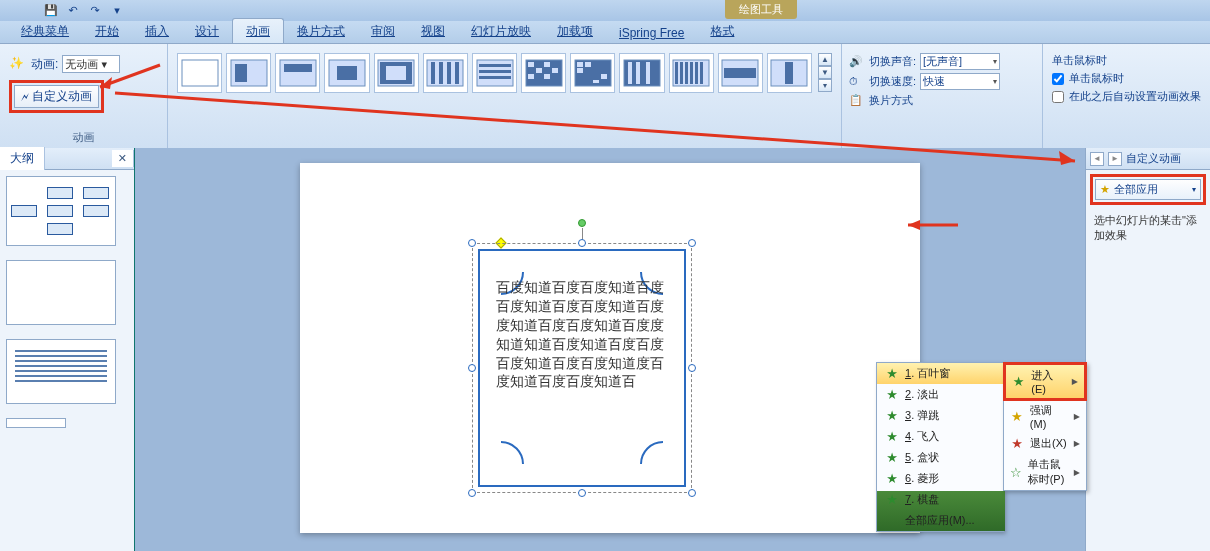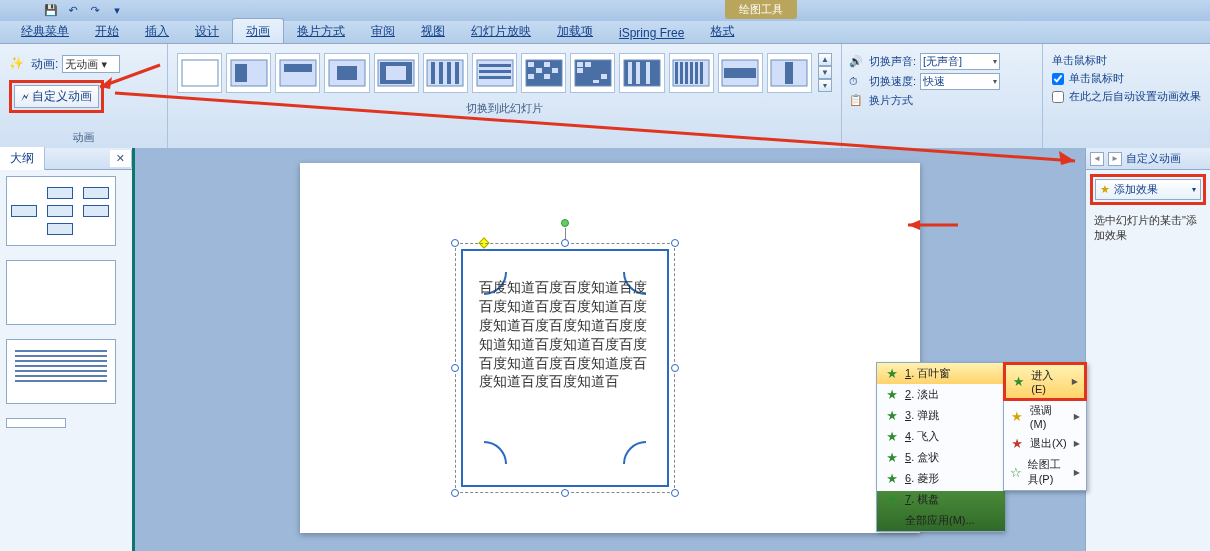--- a/index.html
+++ b/index.html
@@ -47,38 +47,38 @@
   .trans-opts .dd2::after { content:"▾"; font-size:8px; color:#555; }
 
   .adv-opts { padding:6px 4px; font-size:11px; color:#15428b; }
   .adv-opts .row { display:flex; align-items:center; gap:5px; margin-bottom:3px; white-space:nowrap; }
   .adv-opts .row input[type=checkbox]{ width:12px; height:12px; }
 
   
   .work { height: 403px; display:flex; background:#9db8d9; position:relative; }
 
   
-  .leftpane { width:135px; background:#eef4fb; border-right:3px solid #0f766e; display:flex; flex-direction:column; }
+  .leftpane { width:135px; background:#eef4fb; border-right:1px solid #0f766e; display:flex; flex-direction:column; }
   .outline-tab { height:22px; background:linear-gradient(#e3eefa,#cfe0f3); border-bottom:1px solid #8fa9c9; display:flex; align-items:center; }
   .outline-tab span { padding:3px 10px; font-size:12px; color:#15428b; border-right:1px solid #aac2e0; background:#fff; }
   .outline-tab .x { margin-left:auto; padding:2px 6px; font-size:11px; color:#3c5a82; }
   .thumbs { flex:1; overflow:hidden; padding:6px 6px; }
   .thumb { width:110px; background:#fff; border:1px solid #8fa9c9; margin-bottom:14px; position:relative; }
   .thumb.t1 { height:70px; }
   .thumb.t2 { height:65px; }
   .thumb.t3 { height:65px; }
   .thumb .lines { position:absolute; left:8px; top:10px; right:8px; }
   .thumb .l { height:2px; background:#5a7fb0; margin-bottom:3px; }
   .thumb .box { position:absolute; border:1px solid #2a5a9e; background:#dce9f7; width:26px; height:12px; font-size:6px;}
   .thumb-last { width:60px; height:10px; border:1px solid #8fa9c9; background:#fff; margin-top:10px; }
 
   
   .canvas-wrap { flex:1; background:#9db8d9; display:flex; align-items:flex-start; justify-content:center; padding-top:15px; position:relative; }
   .slide { width:620px; height:370px; background:#fff; box-shadow:0 2px 6px rgba(0,0,0,.3); position:relative; }
-  .shape { position:absolute; left:155px; top:80px; width:220px; height:250px; }
+  .shape { position:absolute; left:172px; top:80px; width:220px; height:250px; }
   .shape-border { position:absolute; inset:0; border:1px dashed #888; }
   .handle { position:absolute; width:8px; height:8px; background:#fff; border:1px solid #2a6abf; border-radius:50%; }
   .h-nw{left:-4px;top:-4px}.h-ne{right:-4px;top:-4px}.h-sw{left:-4px;bottom:-4px}.h-se{right:-4px;bottom:-4px}
   .h-n{left:50%;margin-left:-4px;top:-4px}.h-s{left:50%;margin-left:-4px;bottom:-4px}
   .h-w{top:50%;margin-top:-4px;left:-4px}.h-e{top:50%;margin-top:-4px;right:-4px}
   .rot { position:absolute; left:50%; margin-left:-4px; top:-24px; width:8px; height:8px; background:#6c6; border:1px solid #393; border-radius:50%; }
   .rot::after{content:"";position:absolute;left:3px;top:8px;width:1px;height:12px;background:#888;}
   .adj { position:absolute; left:25px; top:-4px; width:8px; height:8px; background:#ff0; border:1px solid #aa0; transform:rotate(45deg); }
   .shape-inner { position:absolute; inset:6px; border:2px solid #2a6abf; }
   .corner { position:absolute; width:46px; height:46px; border:2px solid #2a6abf; border-radius:50%; background:#fff; }
@@ -283,21 +283,20 @@
             <rect x="2" y="2" width="36" height="26" fill="#d0defa" stroke="#6b8fbd"></rect>
             <rect x="16" y="4" width="8" height="22" fill="#4a6fa5"></rect>
           </svg>
         </div>
       <div class="gallery-scroll">
           <div>▲</div>
           <div>▼</div>
           <div>▾</div>
         </div>
     </div>
-    <div class="grp-label">切换到此幻灯片</div>
   </div>
 
   <div class="grp">
     <div class="trans-opts">
       <div class="row">
         <span class="icn">🔊</span>
         <span>切换声音:</span>
         <span class="dd2">
             <span>[无声音]</span>
           </span>
@@ -391,21 +390,21 @@
   <div class="taskpane">
     <div class="tp-head">
       <span class="nav">◄</span>
       <span class="nav">►</span>
       <span>自定义动画</span>
     </div>
     <div class="tp-body">
       <div class="addfx-box">
         <div class="addfx">
           <span style="color:#d4a400">★</span>
-          <span>添加效果</span>
+          <span>全部应用</span>
         </div>
       </div>
       <div class="tp-hint">选中幻灯片的某击"添加效果</div>
     </div>
   </div>
 
   <div class="submenu">
     <div class="smhead">
       <div class="row hover">
         <span class="ic star">★</span>
@@ -418,21 +417,21 @@
       <span>强调(M)</span>
         <span class="ar">▶</span>
     </div>
     <div class="row">
       <span class="ic star r">★</span>
       <span>退出(X)</span>
         <span class="ar">▶</span>
     </div>
     <div class="row">
       <span class="ic star">☆</span>
-      <span>绘图工具(P)</span>
+      <span>单击鼠标时(P)</span>
         <span class="ar">▶</span>
     </div>
   </div>
 
   <div class="fxlist">
     <div class="row hover">
         <span class="ic star">★</span>
         <span><u>1</u>. <span>百叶窗</span></span>
       </div>
     <div class="row">

